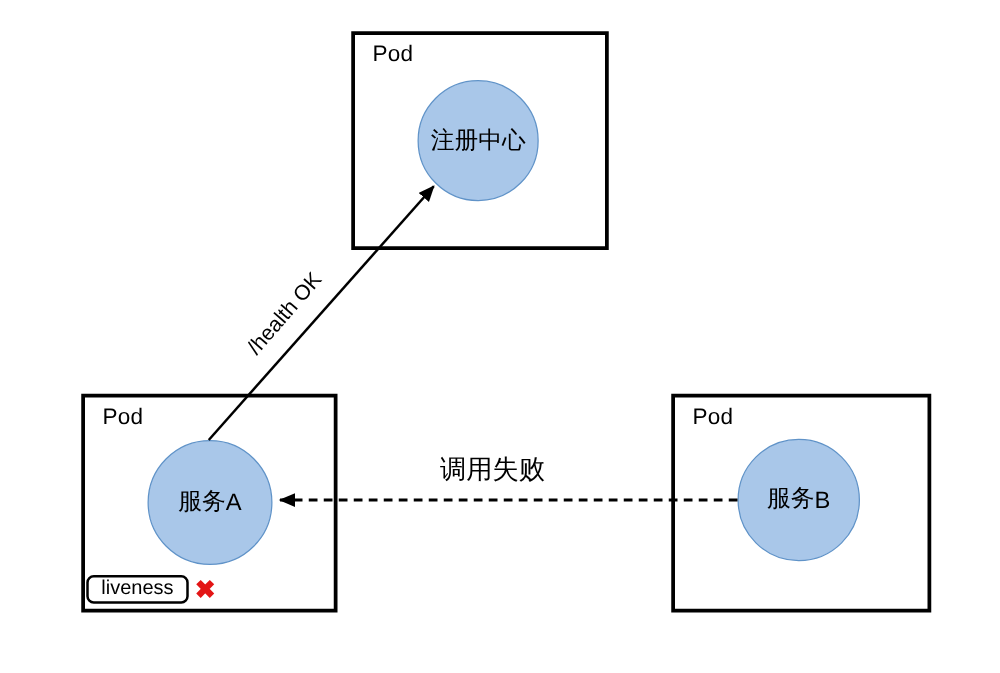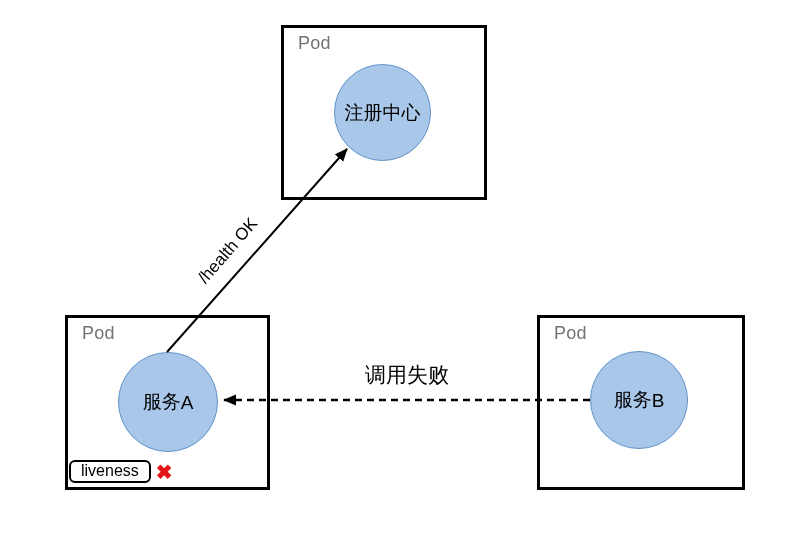--- a/index.html
+++ b/index.html
@@ -26,21 +26,21 @@
   #pod-registry { left: 281px; top: 25px;  width: 206px; height: 175px; }
   #pod-a        { left: 65px;  top: 315px; width: 205px; height: 175px; }
   #pod-b        { left: 537px; top: 315px; width: 208px; height: 175px; }
 
   .pod-label {
     position: absolute;
     left: 14px;
     top: 5px;
     font-size: 18px;
     font-weight: 500;
-    color: #737373;
+    color: #000000;
     letter-spacing: 0.2px;
   }
 
   
   .node-circle {
     position: absolute;
     border-radius: 50%;
     background: var(--node_fill, #a9c7e9);
     border: 1.5px solid var(--node_stroke, #6093c8);
     box-sizing: border-box;
@@ -128,21 +128,21 @@
     text-align: center;
     font-size: 17px;
     transform: rotate(-49deg);
     transform-origin: center center;
     font-family: "Liberation Sans", sans-serif;
   }
   #label-call {
     left: 352px;
     top: 361px;
     width: 110px;
-    text-align: center;
+    text-align: left;
     font-size: 21px;
     font-family: Liberation Sans, sans-serif;
   }
 </style>
 </head>
 <body>
 
 <div class="canvas">
 
   <svg class="edges-layer" viewBox="0 0 800 538" aria-hidden="true">

